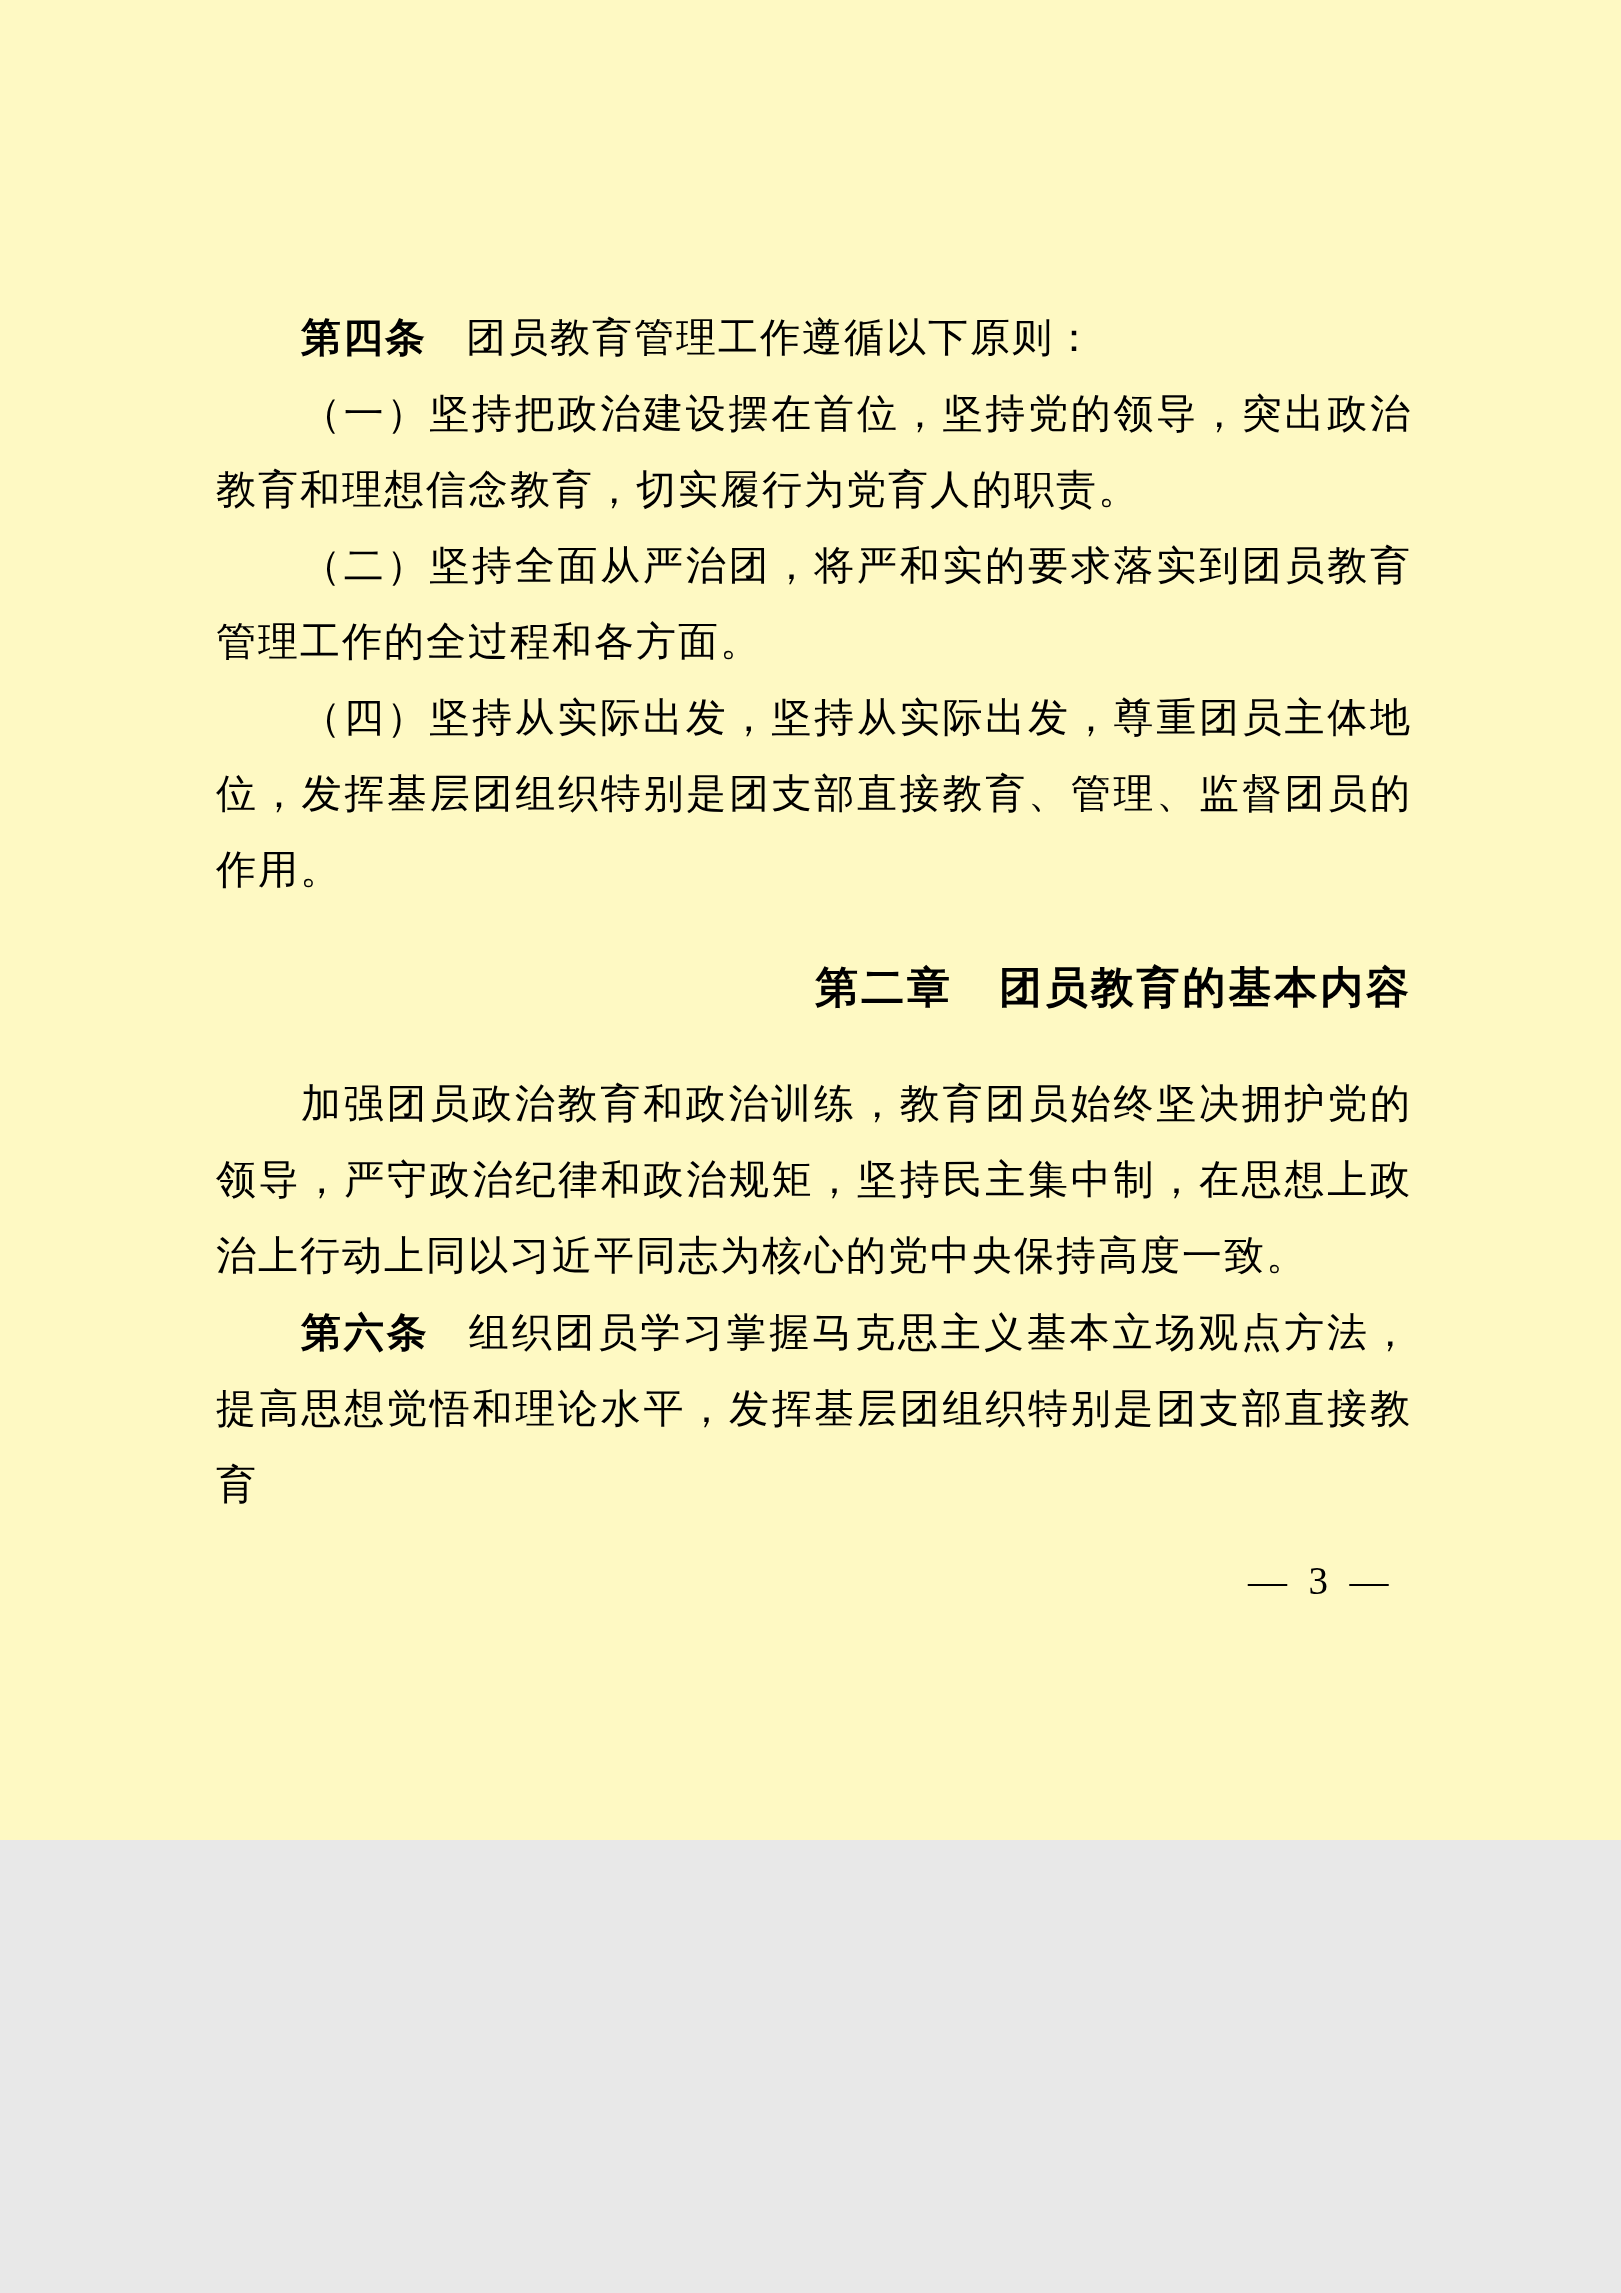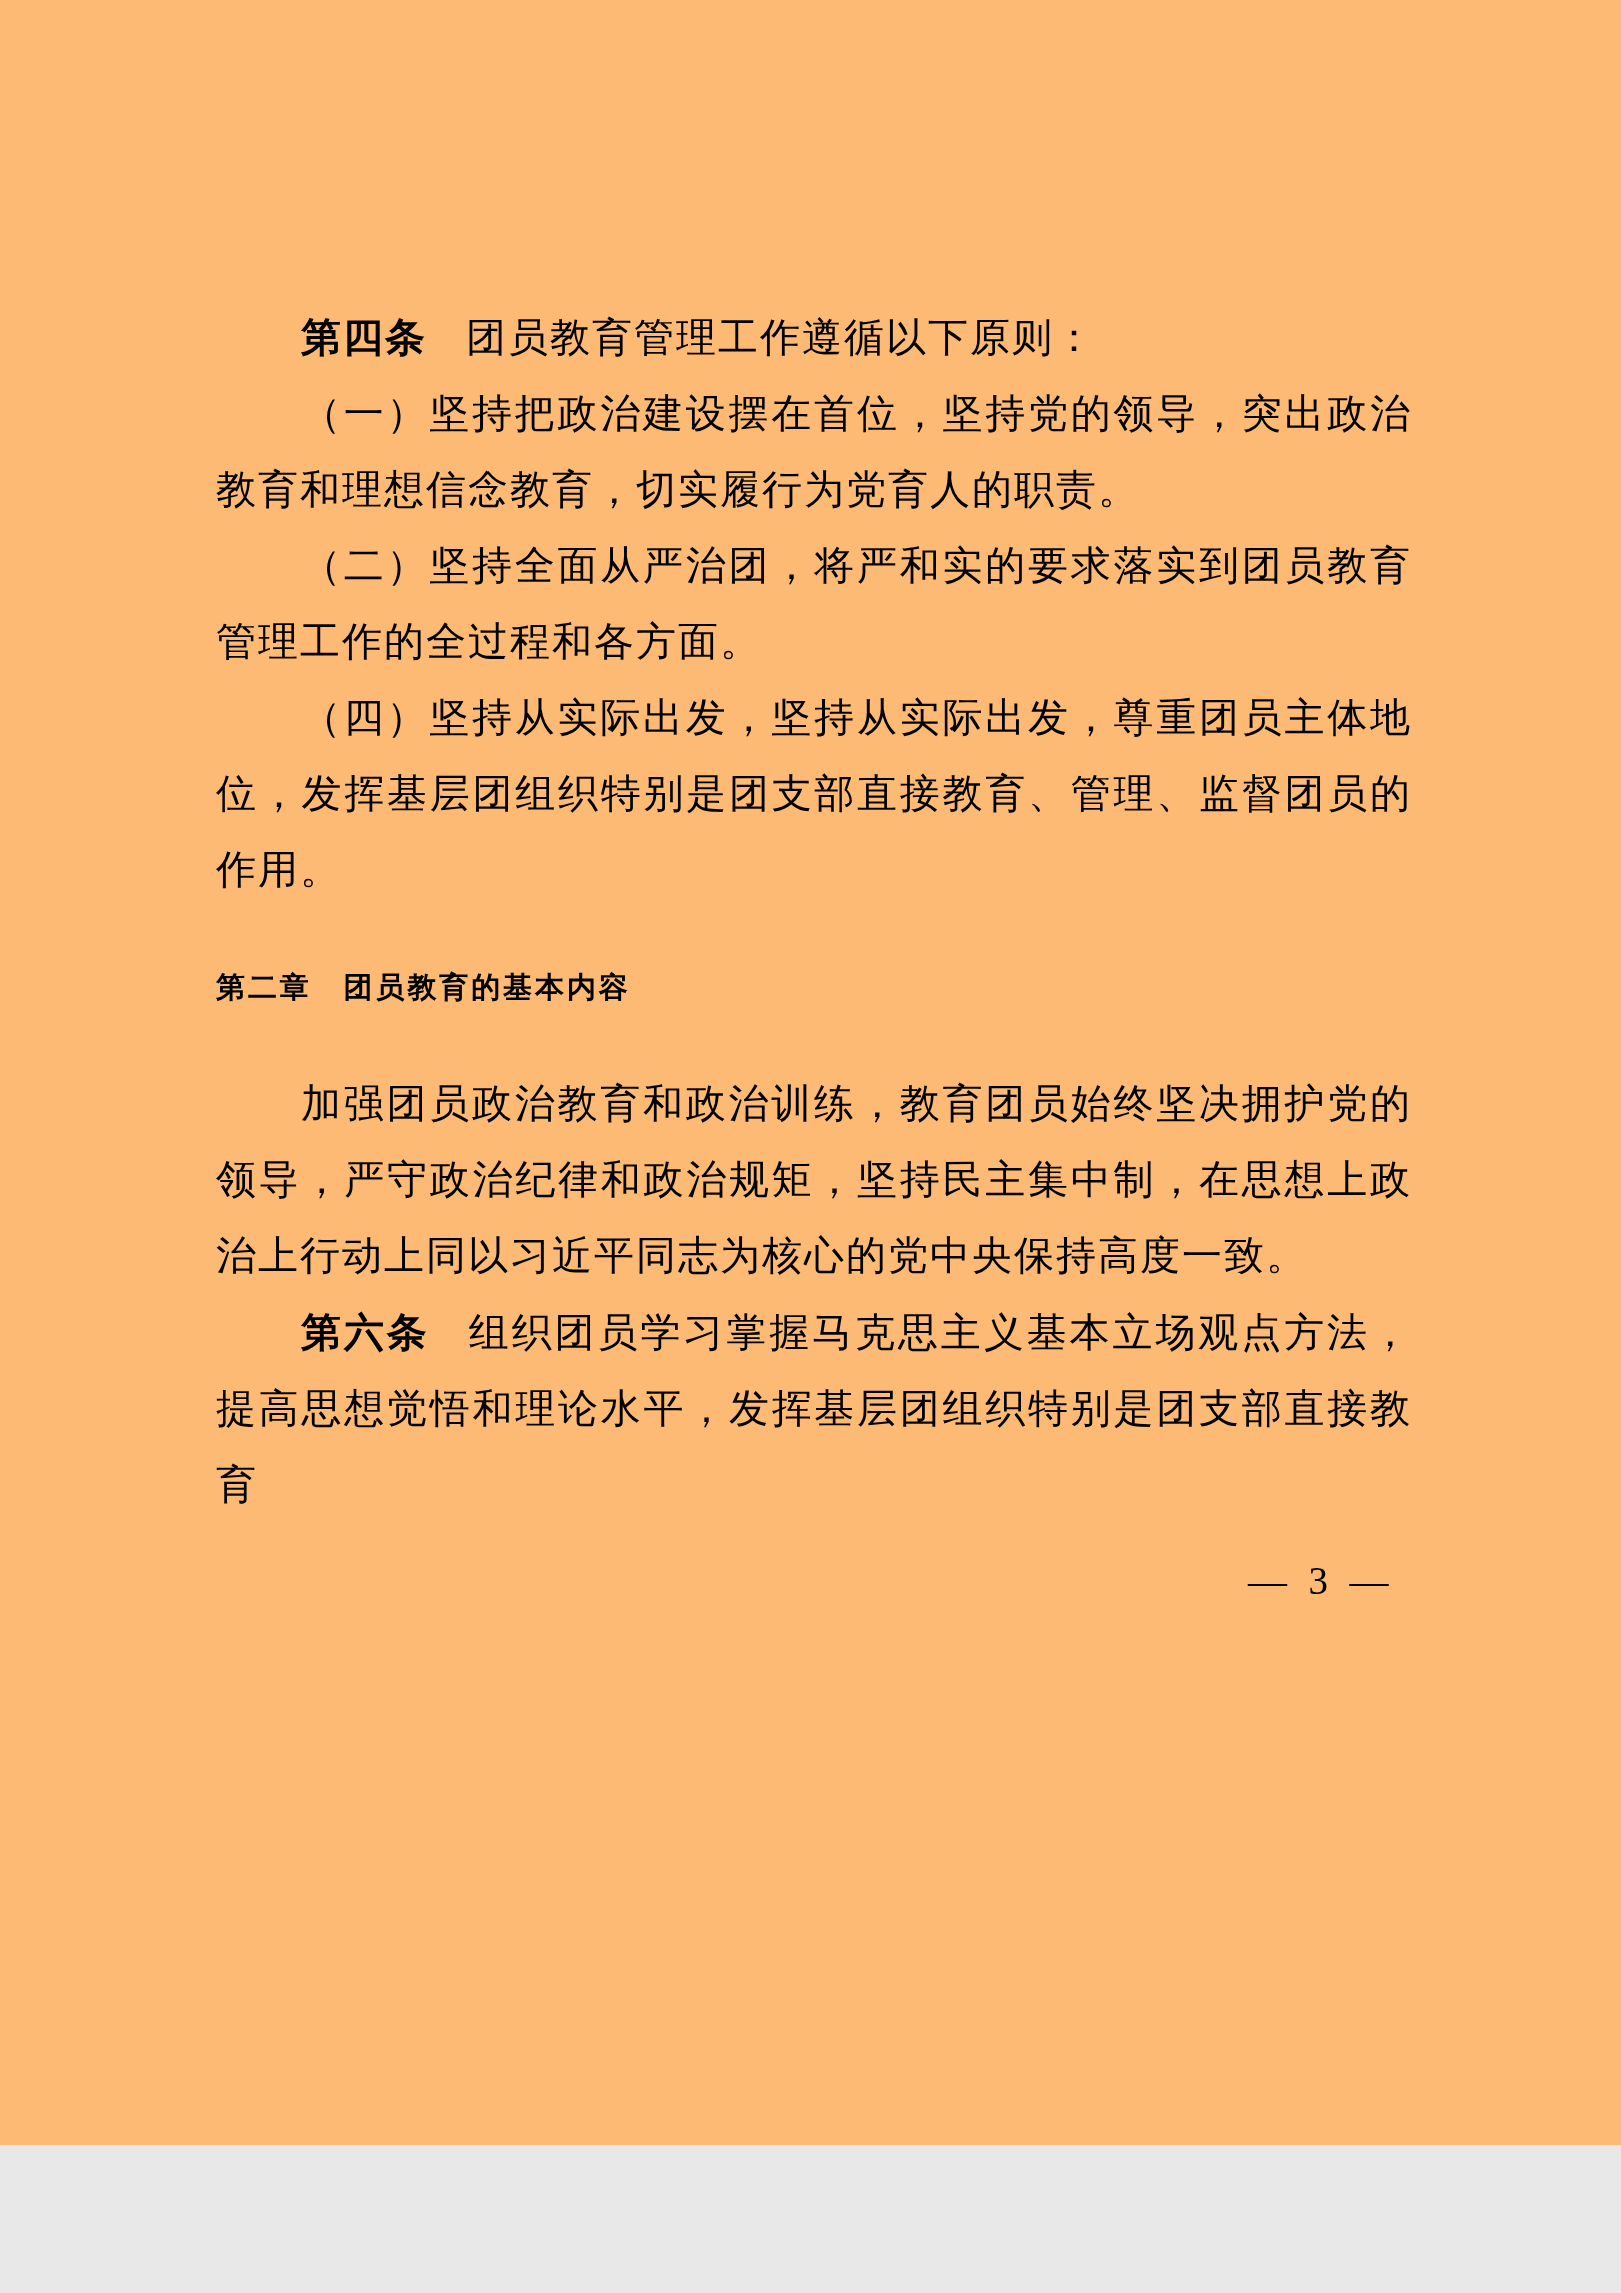--- a/index.html
+++ b/index.html
@@ -3,22 +3,22 @@
 <meta charset="utf-8">
 <style>
   html, body {
     margin: 0;
     padding: 0;
     background: #e8e8e8;
   }
   .page {
     position: relative;
     width: 1621px;
-    height: 2145px;
-    background: #fdba74;
+    height: 1840px;
+    background: #fef9c3;
     color: #000000;
     font-family: "Liberation Serif", serif;
     overflow: hidden;
   }
   .body-text {
     position: absolute;
     left: 216px;
     top: 299px;
     width: 1196px;
   }
@@ -31,27 +31,27 @@
     text-indent: 85px;
     word-break: break-all;
   }
   .article-label {
     font-weight: 700;
     font-family: "Liberation Sans", sans-serif;
     margin-right: 39px;
   }
   .chapter-heading {
     margin: 41px 0;
-    font-size: 29px;
+    font-size: 43px;
     line-height: 76px;
     letter-spacing: 2.9px;
-    text-align: left;
+    text-align: right;
     text-indent: 0;
     font-weight: 700;
-    font-family: Liberation Serif, serif;
+    font-family: Liberation Sans, sans-serif;
   }
   .page-number {
     margin-top: 19.6px;
     font-size: 39px;
     line-height: 76px;
     letter-spacing: 5.9px;
     text-align: right;
     padding-right: 17.6px;
   }
 </style>

